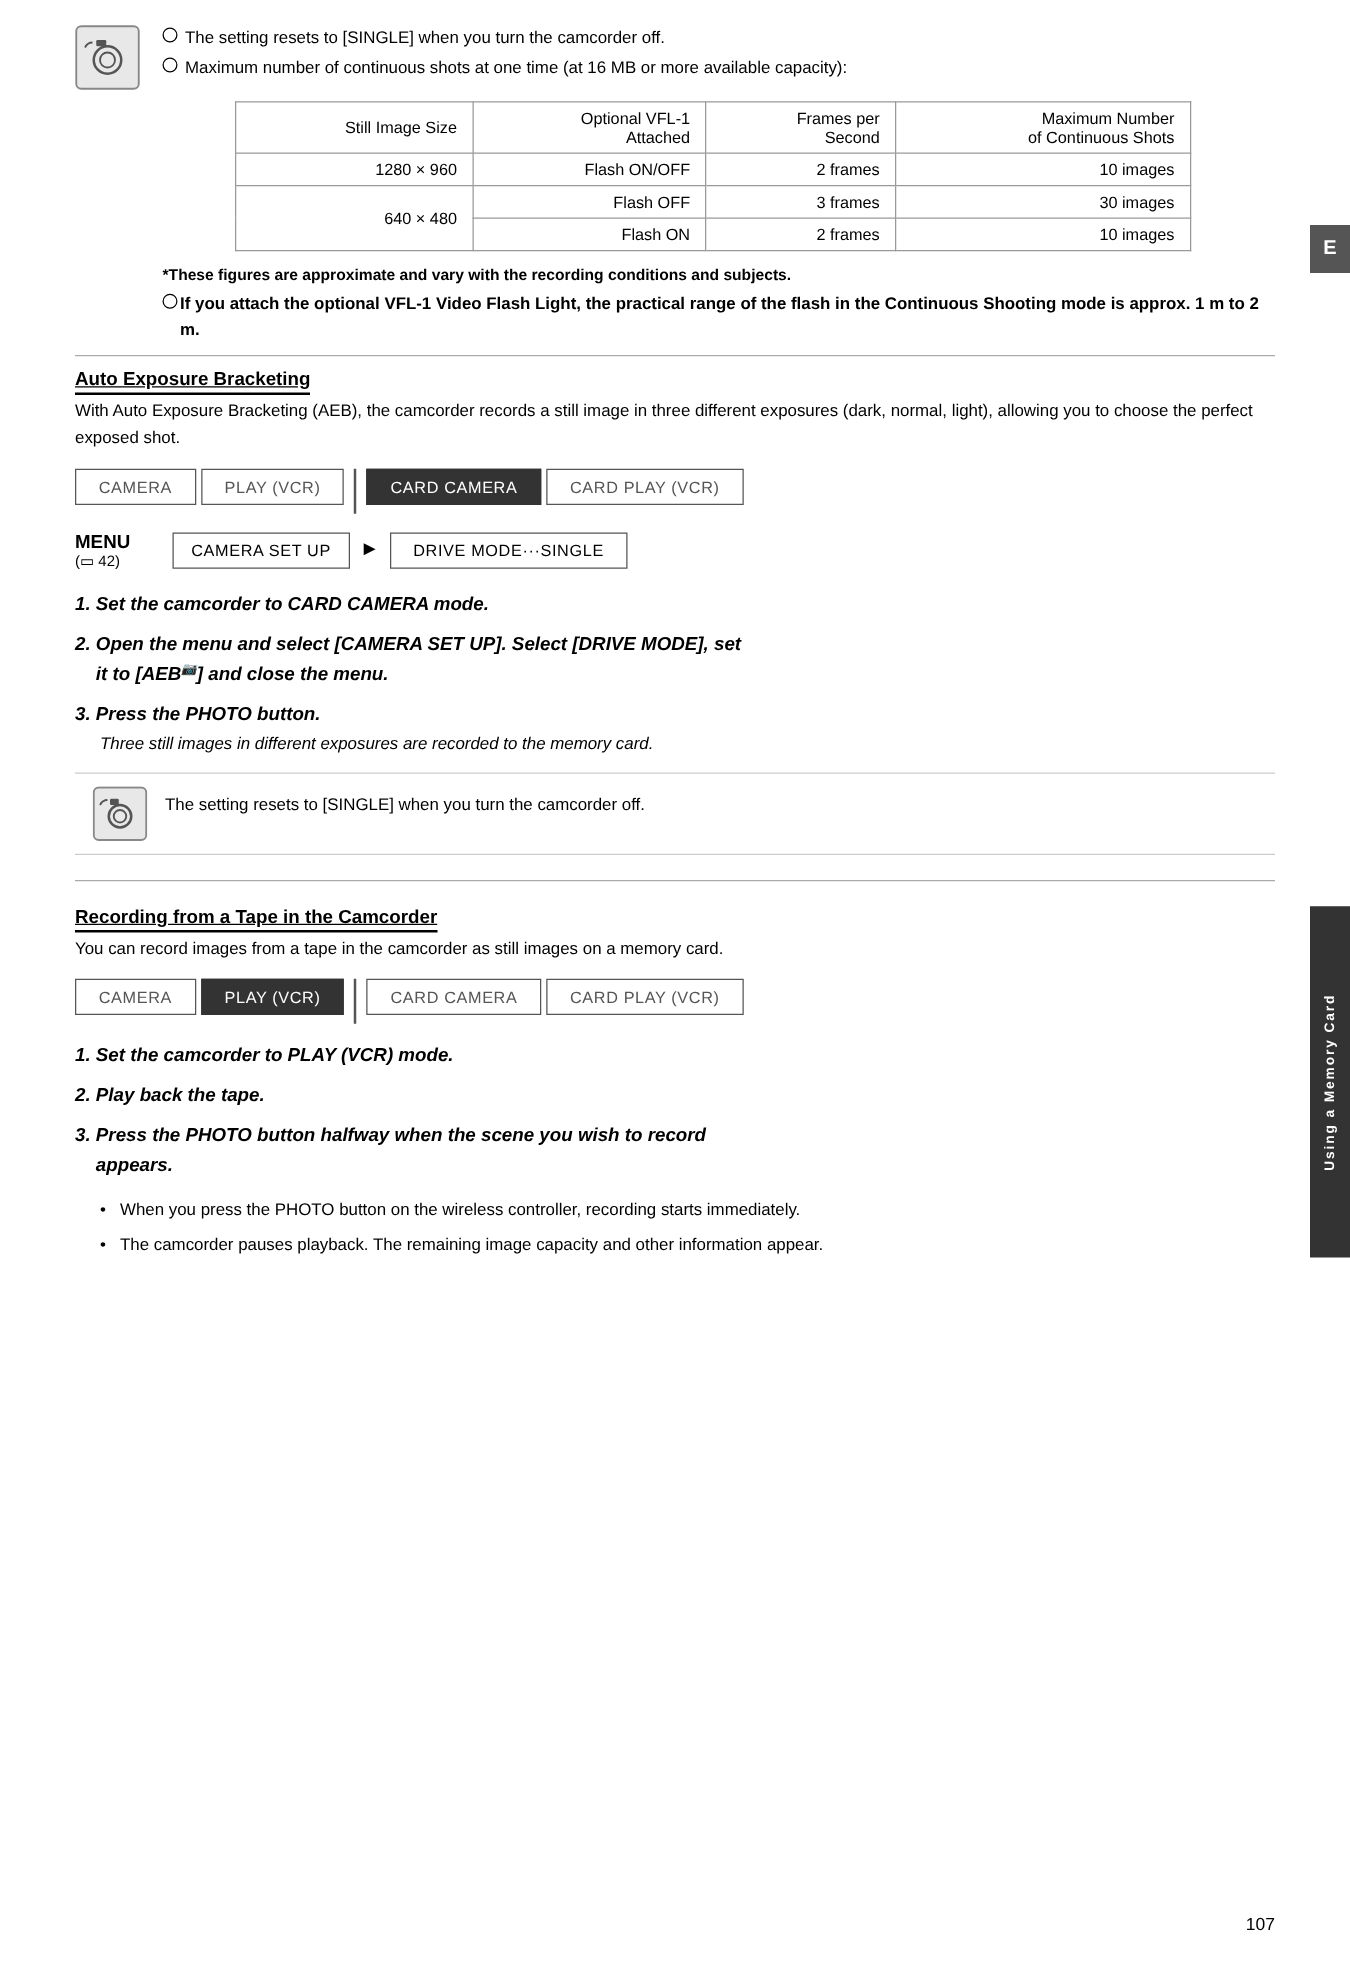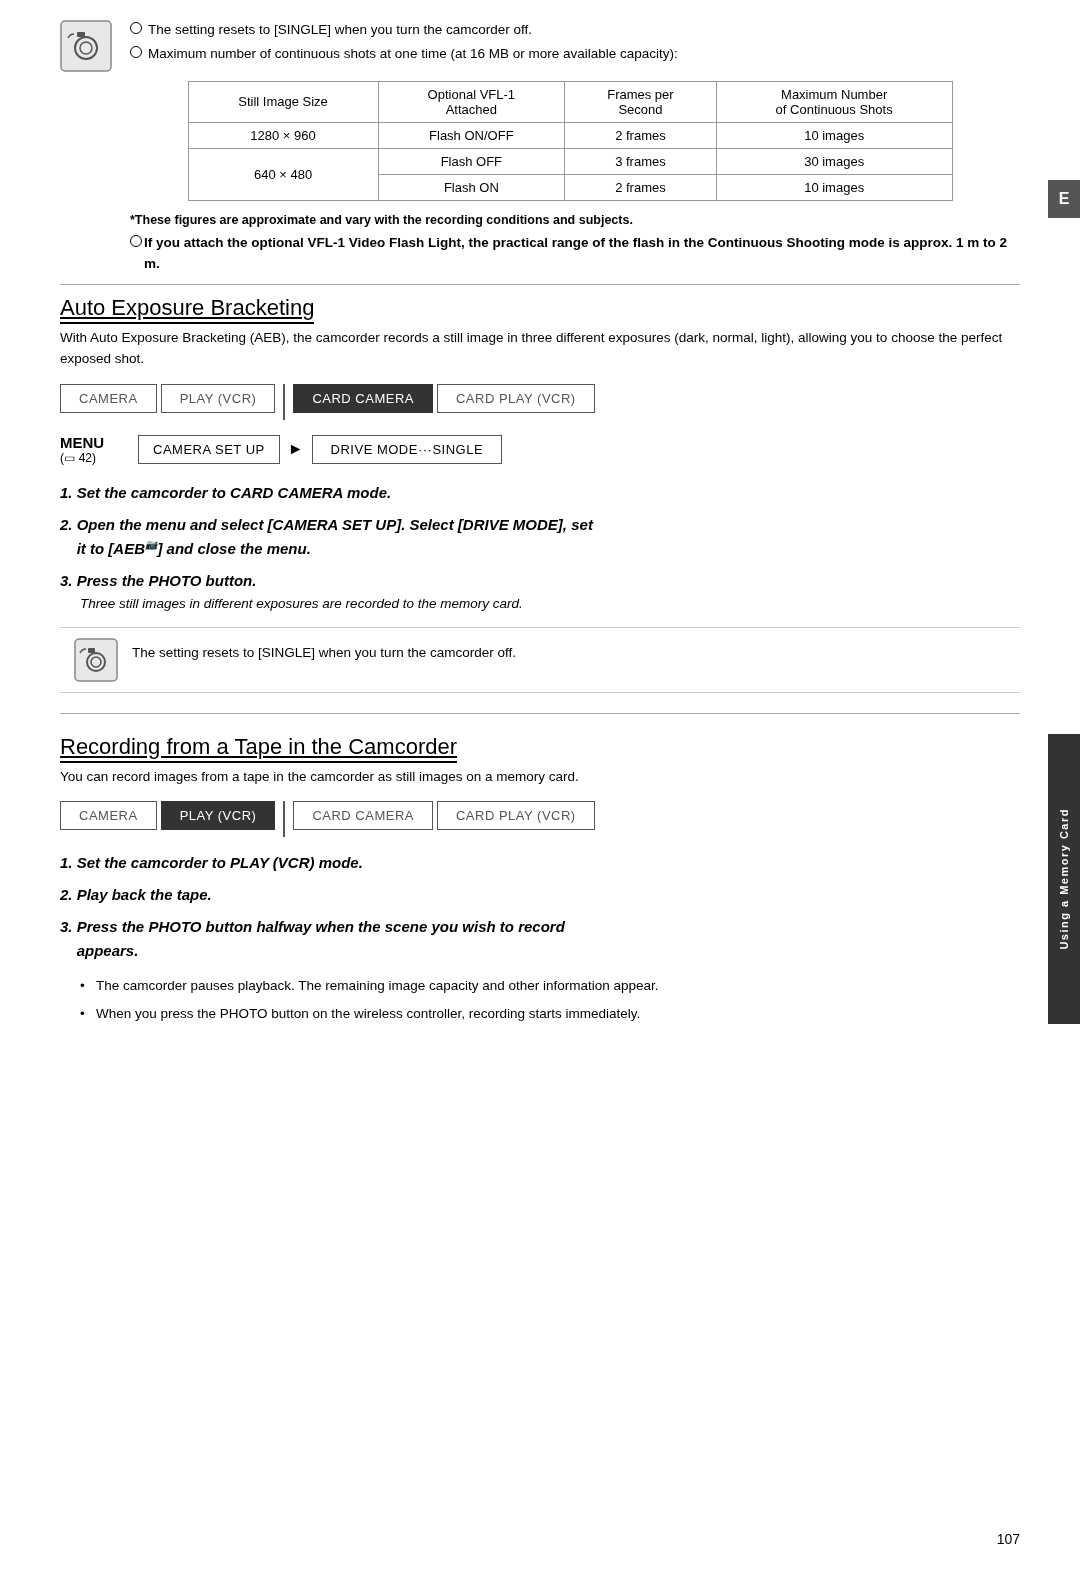--- a/index.html
+++ b/index.html
@@ -36,38 +36,38 @@
     
     .capacity-table {
       border-collapse: collapse;
       width: 85%;
       margin: 0 auto 8px auto;
       font-size: 13px;
     }
     .capacity-table th, .capacity-table td {
       border: 1px solid #999;
       padding: 5px 12px;
-      text-align: center;
+      text-align: right;
     }
     .capacity-table th {
       background: #fff;
       font-weight: normal;
     }
 
     .table-note {
       font-size: 12.5px;
       margin-left: 10px;
       margin-bottom: 4px;
       line-height: 1.5;
     }
 
     
     .section-title {
-      font-size: 22px;
-      font-weight: normal;
+      font-size: 15px;
+      font-weight: bold;
       text-decoration: underline;
       margin: 28px 0 8px 0;
       border-bottom: 2px solid #000;
       padding-bottom: 2px;
     }
 
     .section-intro {
       font-size: 13.5px;
       line-height: 1.6;
       margin-bottom: 14px;
@@ -395,21 +395,21 @@
     </li>
     <li>
       <span class="step-bold">2. Play back the tape.</span>
     </li>
     <li>
       <span class="step-bold">3. Press the PHOTO button halfway when the scene you wish to record<br>&nbsp;&nbsp;&nbsp;&nbsp;appears.</span>
     </li>
   </ol>
 
   <ul class="bullet-list">
+    <li>When you press the PHOTO button on the wireless controller, recording starts immediately.</li>
     <li>The camcorder pauses playback. The remaining image capacity and other information appear.</li>
-    <li>When you press the PHOTO button on the wireless controller, recording starts immediately.</li>
   </ul>
 
 </div>
 
 <div class="e-tab" style="position:fixed; right:0; top:180px; width:32px; background:#555; color:#fff; font-size:16px; font-weight:bold; text-align:center; padding:10px 0;">E</div>
 
 <div class="page-number">107</div>
 
 </body></html>

